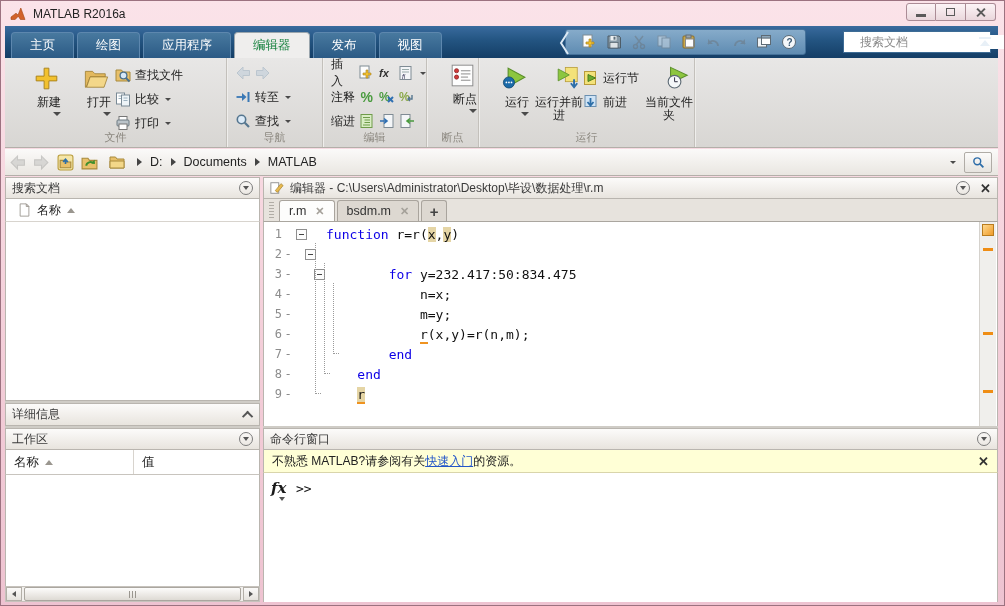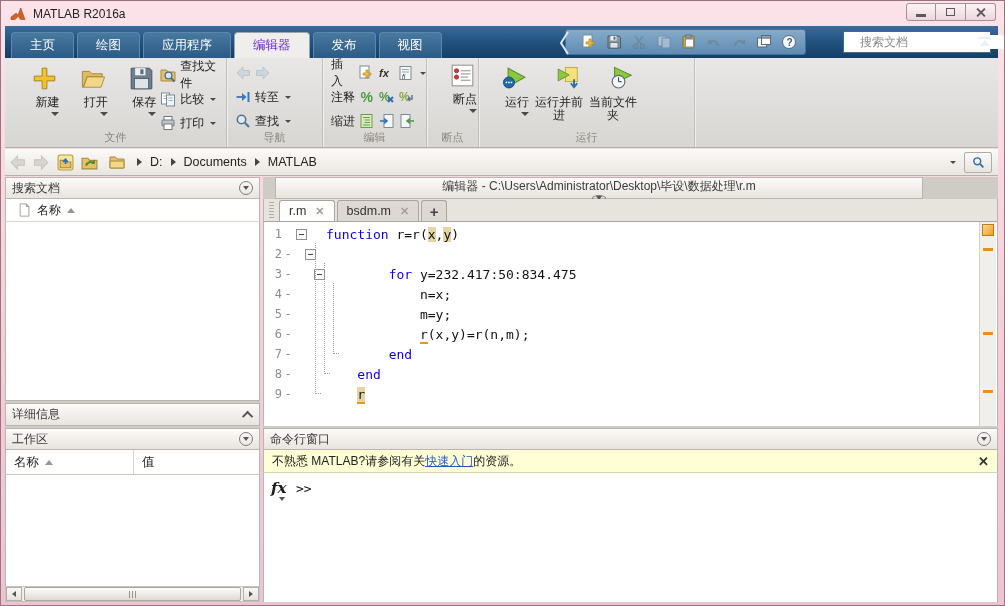--- a/index.html
+++ b/index.html
@@ -25,21 +25,21 @@
   .glyph-close::before,.glyph-close::after { content:""; position:absolute; left:5px; top:0; width:2px; height:11px; background:#5a5a5a; }
   .glyph-close::before { transform:rotate(45deg); }
   .glyph-close::after { transform:rotate(-45deg); }
   
   #tabstrip { position:absolute; left:4px; top:25px; width:993px; height:32px;
     background:linear-gradient(180deg,#396b9e 0%,#235481 45%,#143e66 100%); }
   #ribbon-tabs { position:absolute; left:6px; bottom:0; display:flex; gap:3px; }
   .rtab { height:26px; padding:0 18px; display:flex; align-items:center; justify-content:center;
     font-size:12.5px; color:#fff; background:linear-gradient(180deg,#48799f,#2b5a85);
     border:1px solid #5d87ae; border-bottom:none; border-radius:4px 4px 0 0; cursor:default; }
-  .rtab.active { background:#efeeed; color:#6d28d9; border-color:#9aa5ad; }
+  .rtab.active { background:#efeeed; color:#15803d; border-color:#9aa5ad; }
   #qat { position:absolute; left:560px; top:3px; height:26px; display:flex; align-items:center;
     background:linear-gradient(180deg,#86abca,#5f8cb2); border:1px solid #44719a; border-radius:3px; padding:0 4px 0 10px; }
   #qat .lead { position:absolute; left:-7px; top:1px; }
   .qbtn { width:25px; height:22px; display:flex; align-items:center; justify-content:center; border-radius:2px; }
   .qbtn svg { width:16px; height:16px; }
   .qbtn.disabled { opacity:.38; }
   #docsearch { position:absolute; left:838px; top:5px; width:148px; height:22px; background:#fff;
     border:1px solid #3e6c95; display:flex; align-items:center;padding-left:12px; }
   #docsearch input { flex:1; border:none; outline:none; font-size:12px; color:#333; padding:0 4px; font-family:"Liberation Sans",sans-serif; }
   #docsearch input::placeholder { color:#8a8a8a; }
@@ -99,21 +99,21 @@
   #ws-body { position:absolute; left:0; top:298px; width:255px; height:111px; background:#fff; border:1px solid #b9b5af; border-top:none; border-bottom:none; }
   #ws-hscroll { position:absolute; left:0; top:409px; width:255px; height:16px; background:#f1efec; border:1px solid #c6c2bc; display:flex; }
   .sbarrow { width:16px; height:14px; background:linear-gradient(180deg,#fbfaf9,#e5e2dd); border:1px solid #b3afa8; display:flex; align-items:center; justify-content:center; }
   .tri-l { width:0; height:0; border-top:3.5px solid transparent; border-bottom:3.5px solid transparent; border-right:4px solid #555; }
   .tri-r { width:0; height:0; border-top:3.5px solid transparent; border-bottom:3.5px solid transparent; border-left:4px solid #555; }
   #ws-thumb { flex:1; margin:0 2px; background:linear-gradient(180deg,#fdfcfb,#dedad4); border:1px solid #aaa69f; border-radius:2px; position:relative; }
   #ws-thumb::after { content:""; position:absolute; left:50%; top:3px; width:8px; height:7px; margin-left:-4px;
      background:repeating-linear-gradient(90deg,#9a968f 0 1px,transparent 1px 3px); }
   
   #rightcol { position:absolute; left:262px; top:176px; width:735px; height:425px; background:#cfccc6; }
-  #ed-head { position:absolute; left:12px; top:0; width:648px; height:22px;flex-direction:column; }
+  #ed-head { position:absolute; left:0; top:0; width:735px; height:22px; }
   #ed-head svg { width:14px; height:14px; margin-right:6px; }
   #ed-tabbar { position:absolute; left:0; top:22px; width:735px; height:23px; background:#e7e3dd;
      border-left:1px solid #b9b5af; border-right:1px solid #b9b5af; border-bottom:1px solid #aaa69f; display:flex; align-items:flex-end; }
   #tabgrip { width:9px; height:17px; margin:0 3px 2px 3px;
      background:repeating-linear-gradient(180deg,#b1ada6 0 1px,transparent 1px 3px);
      background-size:5px 100%; background-repeat:no-repeat; background-position:center; }
   .etab { height:21px; display:flex; align-items:center; padding:0 9px; font-size:12.5px; color:#333;
      border:1px solid #a9a49d; border-bottom:none; border-radius:3px 3px 0 0; background:#ddd8d1; margin-right:2px; }
   .etab.active { background:#fdfdfc; }
   .etab .tclose { margin-left:9px; color:#a5a19a; font-weight:bold; font-size:11px; }
@@ -277,30 +277,20 @@
           <span class="dd"></span>
         </div>
         <div class="bigbtn">
           <span style="display: inline-block; width: 28px; height: 28px;"><svg viewBox="0 0 34 34" width="100%" height="100%">
                 <path d="M3 8 h9 l3 3 h13 v4 H9 L4 28 H3 Z" fill="#e3b95e" stroke="#9c7d33"></path>
                 <path d="M9 15 h22 l-4.5 13 H4.5 Z" fill="#f3d789" stroke="#9c7d33"></path>
               </svg></span>
           <span class="blabel">打开</span>
           <span class="dd"></span>
         </div>
-        <div class="bigbtn">
-          <span style="display: inline-block; width: 28px; height: 28px;"><svg viewBox="0 0 34 34" width="100%" height="100%">
-                <path d="M4 4 h23 l3 3 v23 H4 Z" fill="#6d8090" stroke="#44525e" stroke-width="1.2"></path>
-                <rect x="9" y="4" width="13" height="9" fill="#eef1f3"></rect>
-                <rect x="15.5" y="5.5" width="4" height="6" fill="#5d6f7b"></rect>
-                <rect x="8" y="17" width="18" height="13" fill="#dde3e6" stroke="#44525e"></rect>
-              </svg></span>
-          <span class="blabel">保存</span>
-          <span class="dd"></span>
-        </div>
         <div style="display:flex;flex-direction:column;margin-left:4px;padding-top:3px;">
           <div class="smallrow">
             <span class="iconbtn" style="display: inline-block; width: 16px; height: 16px;"><svg viewBox="0 0 16 16" width="100%" height="100%">
                   <path d="M1 3 h5.5 l1.5 2 H15 v9 H1 Z" fill="#e8c06a" stroke="#a88a3c"></path>
                   <circle cx="8.5" cy="8.5" r="3.4" fill="#d6e8f7" stroke="#4a708c" stroke-width="1.3"></circle>
                   <line x1="11" y1="11" x2="14.5" y2="14.5" stroke="#4a708c" stroke-width="1.8"></line>
                 </svg></span>
             <span class="slabel">查找文件</span>
           </div>
           <div class="smallrow">
@@ -446,20 +436,36 @@
           <span class="blabel">运行</span>
           <span class="dd"></span>
         </div>
         <div class="bigbtn" style="width:54px;">
           <span style="display: inline-block; width: 28px; height: 28px;"><svg viewBox="0 0 34 34" width="100%" height="100%">
                 <rect x="13" y="3" width="15" height="18" fill="#f3e27a" stroke="#b89b3a"></rect>
                 <polygon points="4,5 18,12.5 4,20" fill="#8dc63f" stroke="#5a8f2a"></polygon>
                 <path d="M24 18 v9 M20 23 l4 5 4-5" fill="none" stroke="#2e6fa8" stroke-width="2.4"></path>
               </svg></span>
           <span class="blabel" style="width:48px;">运行并前进</span>
+        </div>
+        <div style="display:flex;flex-direction:column;padding-top:6px;">
+          <div class="smallrow">
+            <span class="iconbtn" style="display: inline-block; width: 16px; height: 16px;"><svg viewBox="0 0 16 16" width="100%" height="100%">
+                  <rect x="1.5" y="1.5" width="11" height="13" fill="#f3e27a" stroke="#b89b3a"></rect>
+                  <polygon points="5,4.5 12.5,8 5,11.5" fill="#6aab2e" stroke="#4a7d1e"></polygon>
+                </svg></span>
+            <span class="slabel">运行节</span>
+          </div>
+          <div class="smallrow">
+            <span class="iconbtn" style="display: inline-block; width: 16px; height: 16px;"><svg viewBox="0 0 16 16" width="100%" height="100%">
+                  <rect x="2" y="1.5" width="11" height="11" fill="#cfe3f5" stroke="#6a8fb0"></rect>
+                  <path d="M7.5 4 v7 M4.5 8 l3 3.5 3-3.5" fill="none" stroke="#2e6fa8" stroke-width="1.8"></path>
+                </svg></span>
+            <span class="slabel">前进</span>
+          </div>
         </div>
         <div class="bigbtn" style="width:54px;">
           <span style="display: inline-block; width: 28px; height: 28px;"><svg viewBox="0 0 34 34" width="100%" height="100%">
                 <polygon points="7,3 28,13 7,23" fill="#8dc63f" stroke="#5a8f2a" stroke-width="1.3"></polygon>
                 <circle cx="12" cy="21" r="8" fill="#f4f7f9" stroke="#5d6a74" stroke-width="1.4"></circle>
                 <line x1="12" y1="21" x2="12" y2="15.5" stroke="#445" stroke-width="1.4"></line>
                 <line x1="12" y1="21" x2="16" y2="21" stroke="#445" stroke-width="1.4"></line>
               </svg></span>
           <span class="blabel" style="width:48px;">当前文件夹</span>
         </div>

